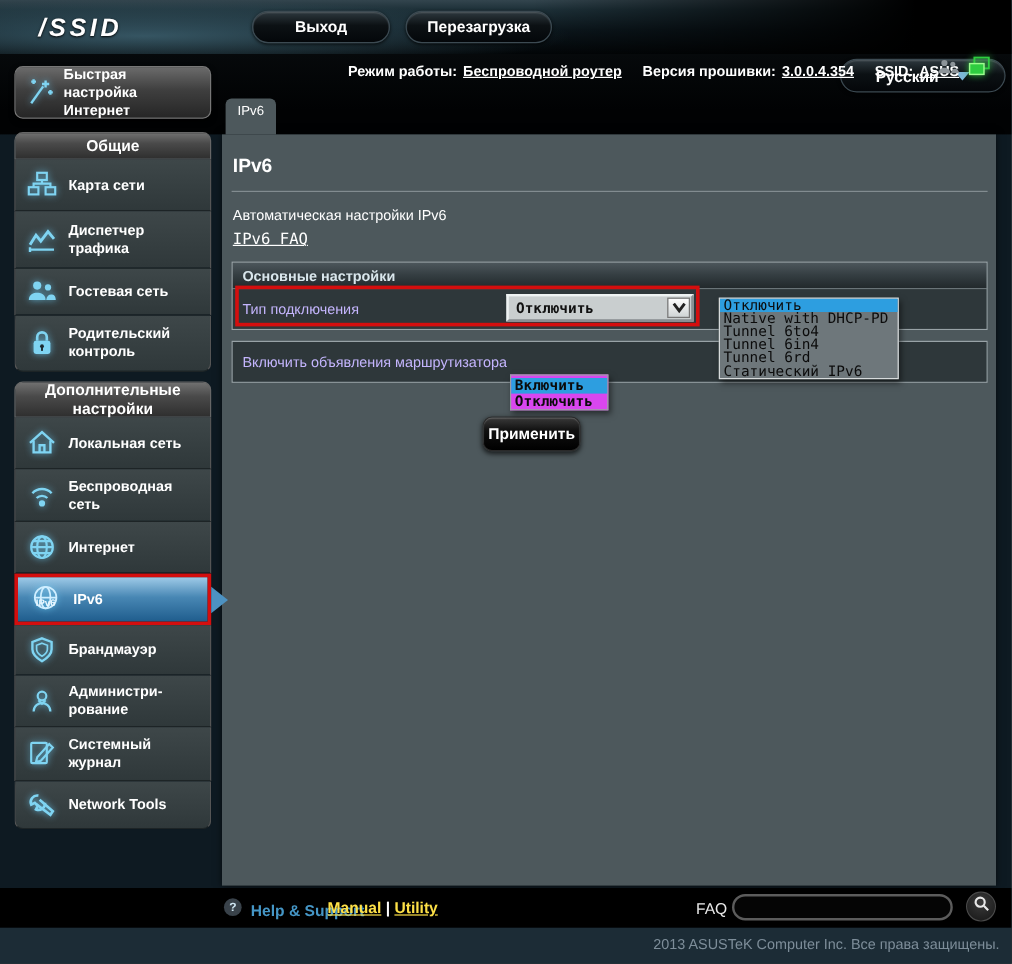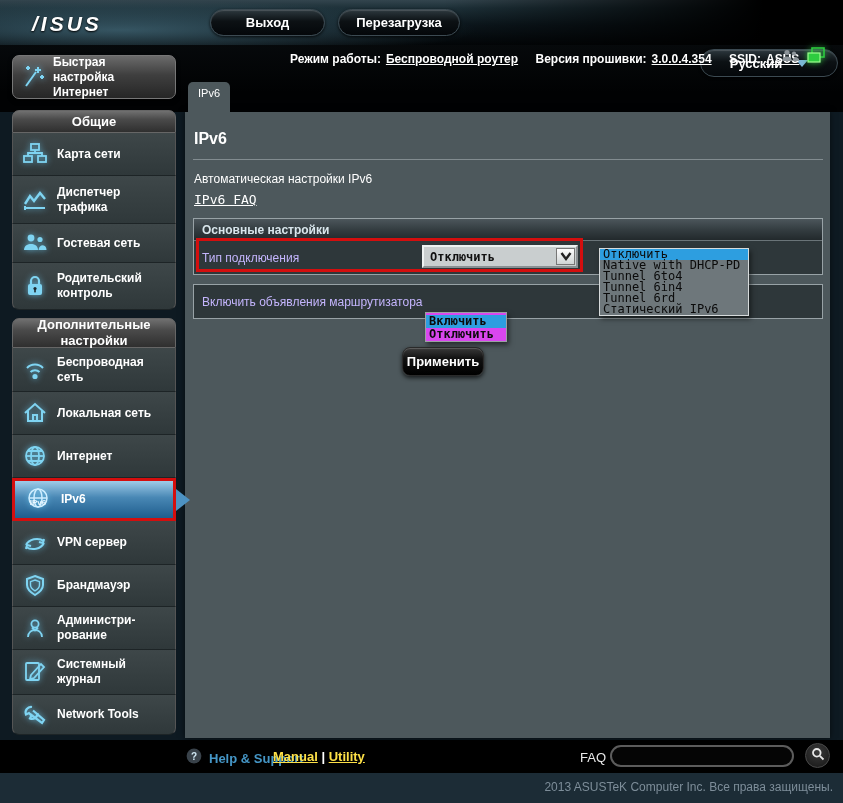--- a/index.html
+++ b/index.html
@@ -107,21 +107,21 @@
     background:radial-gradient(circle at 50% 35%,#3a3a3a,#161616); border:1px solid #4a4a4a;
     display:flex; align-items:center; justify-content:center; cursor:pointer; z-index:3; }
 
   .bottomband { left:0; top:773px; width:843px; height:30px; background:#1c2c36; }
   .copyright { right:10px; top:780px; color:#7d8d99; font-size:12px; z-index:2; }
 </style>
 </head>
 <body>
 
 <div class="abs banner"></div>
-<div class="abs logo">/ISUS</div>
+<div class="abs logo">/SSID</div>
 <div class="abs topbtn" style="left:210px;top:9px;width:115px;">Выход</div>
 <div class="abs topbtn" style="left:338px;top:9px;width:122px;">Перезагрузка</div>
 <div class="abs topbtn" style="left:700px;top:7px;width:138px;height:28px;margin-top:42px;">
   <span>Русский</span>
   <i class="lang-chev"></i>
 </div>
 
 <div class="abs infobar"></div>
 <div class="abs infotext">
   <span class="lbl">Режим работы:</span><a>Беспроводной роутер</a>
@@ -210,43 +210,43 @@
         <rect x="7" y="11" width="14" height="11" rx="2" fill="#7fd4f2"></rect>
         <circle cx="14" cy="15.5" r="1.6" fill="#1d2a30"></circle>
           <rect x="13.2" y="16" width="1.6" height="3.4" fill="#1d2a30"></rect>
         </svg>
     </span>
     <span>Родительский контроль</span>
   </div>
 
   <div class="sec-header" style="height:30px;margin-top:8px;">Дополнительные настройки</div>
 
+  <div class="side-item" style="height:43px;">
+    <span class="icon">
+      <svg width="28" height="26" viewBox="0 0 28 26">
+          <g stroke="#7fd4f2" stroke-width="2" fill="none">
+        <path d="M4 13L14 4l10 9"></path>
+            <path d="M7 11v10h14V11"></path>
+            <path d="M12 21v-6h4v6"></path>
+          </g>
+        </svg>
+    </span>
+    <span>Локальная сеть</span>
+  </div>
   <div class="side-item" style="height:44px;">
     <span class="icon">
       <svg width="28" height="26" viewBox="0 0 28 26">
           <g stroke="#7fd4f2" stroke-width="2" fill="none">
         <path d="M6 11a11 11 0 0 1 16 0"></path>
             <path d="M9.5 15a6.5 6.5 0 0 1 9 0"></path>
             <circle cx="14" cy="19.5" r="1.6" fill="#7fd4f2"></circle>
           </g>
         </svg>
     </span>
     <span>Беспроводная сеть</span>
-  </div>
-  <div class="side-item" style="height:43px;">
-    <span class="icon">
-      <svg width="28" height="26" viewBox="0 0 28 26">
-          <g stroke="#7fd4f2" stroke-width="2" fill="none">
-        <path d="M4 13L14 4l10 9"></path>
-            <path d="M7 11v10h14V11"></path>
-            <path d="M12 21v-6h4v6"></path>
-          </g>
-        </svg>
-    </span>
-    <span>Локальная сеть</span>
   </div>
   <div class="side-item" style="height:43px;">
     <span class="icon">
       <svg width="28" height="26" viewBox="0 0 28 26">
           <g stroke="#7fd4f2" stroke-width="1.8" fill="none">
         <circle cx="14" cy="13" r="9"></circle>
             <ellipse cx="14" cy="13" rx="4" ry="9"></ellipse>
             <line x1="5" y1="13" x2="23" y2="13"></line>
         <path d="M6.5 8h15M6.5 18h15"></path>
           </g>
@@ -260,33 +260,20 @@
           <g stroke="#cfeeff" stroke-width="1.5" fill="none">
         <circle cx="15" cy="13" r="9"></circle>
             <ellipse cx="15" cy="13" rx="4" ry="9"></ellipse>
             <line x1="6" y1="13" x2="24" y2="13"></line>
           </g>
         <text x="15" y="20" font-size="8" font-weight="bold" fill="#eaf7ff" text-anchor="middle" font-family="Liberation Sans, sans-serif">IPv6</text>
         </svg>
     </span>
     <span>IPv6</span>
     <i class="sel-arrow"></i>
-  </div>
-  <div class="side-item" style="height:44px;">
-    <span class="icon">
-      <svg width="28" height="26" viewBox="0 0 28 26">
-          <g stroke="#7fd4f2" stroke-width="2" fill="none">
-        <path d="M5 15c3-6 12-8 18-4"></path>
-            <path d="M23 9l-1 4-4-1"></path>
-            <path d="M23 13c-3 6-12 8-18 4"></path>
-            <path d="M5 19l1-4 4 1"></path>
-          </g>
-        </svg>
-    </span>
-    <span>VPN сервер</span>
   </div>
   <div class="side-item" style="height:42px;">
     <span class="icon">
       <svg width="28" height="26" viewBox="0 0 28 26">
           <g stroke="#7fd4f2" stroke-width="2" fill="none">
         <path d="M14 3l8 3v6c0 5-5.5 8.5-8 10-2.5-1.5-8-5-8-10V6z"></path>
         <path d="M14 7l4.5 1.7V12c0 2.8-3 5-4.5 5.8-1.5-.8-4.5-3-4.5-5.8V8.7z" stroke-width="1.4"></path>
           </g>
         </svg>
     </span>

